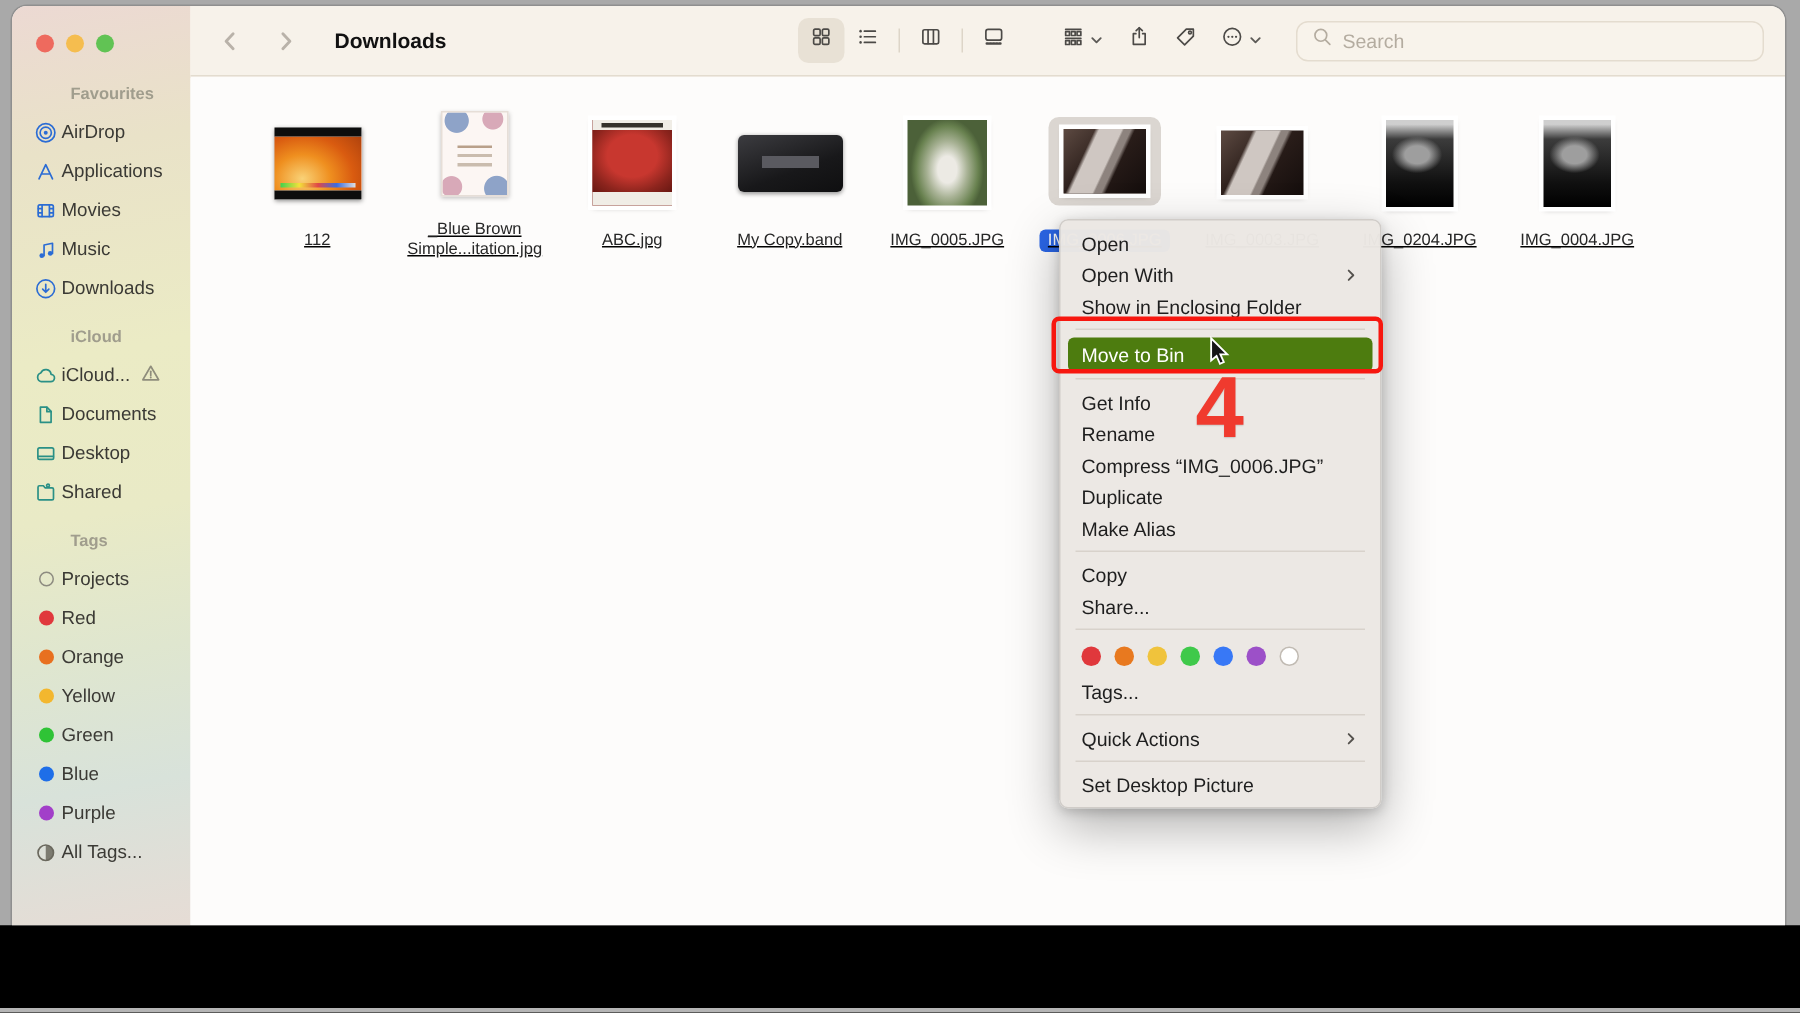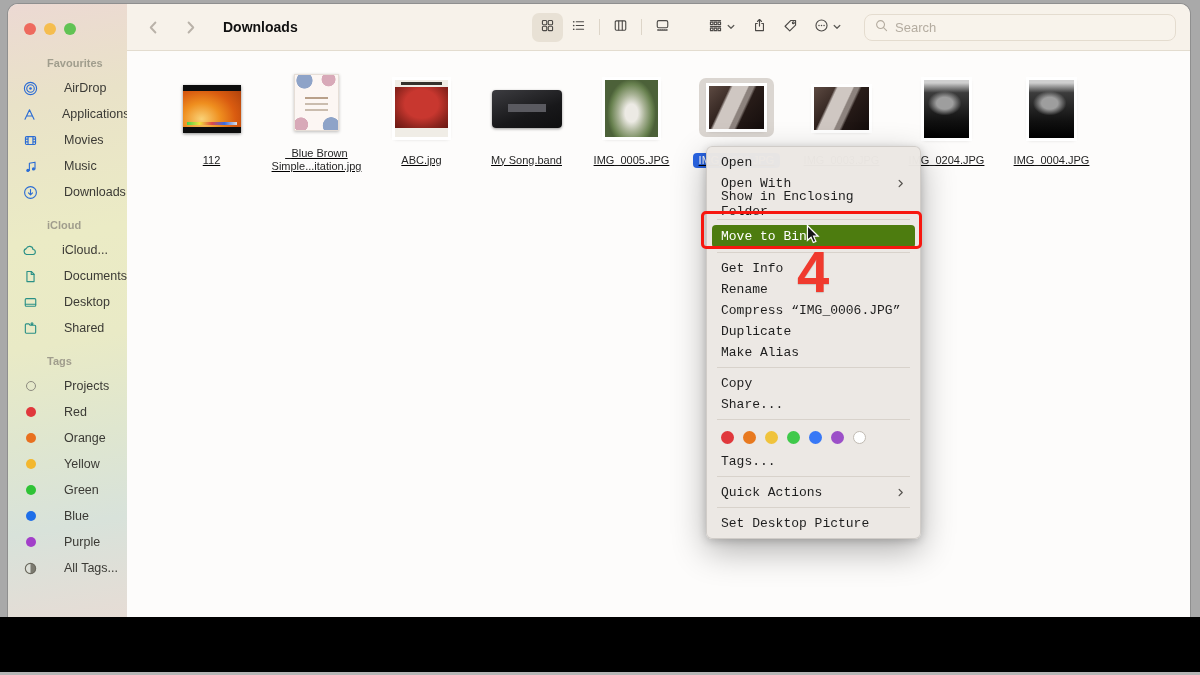--- a/index.html
+++ b/index.html
@@ -16,21 +16,21 @@
     box-shadow:0 0 0 1px rgba(0,0,0,.15); }
 
   
   .sidebar { position:absolute; left:0; top:0; width:119px; height:100%;
     background:linear-gradient(170deg,#ecd9d3 0%,#e9e2c8 16%,#ebebc5 38%,#e9eac6 55%,#dfe6cf 70%,#d8e2da 84%,#e6dcd5 100%);
     padding:14px 0 0 14px; }
   .traffic { display:flex; gap:8px; margin:5px 0 22px 2px; }
   .tl { width:12px; height:12px; border-radius:50%; display:inline-block; }
   .tl.red { background:#ee6a5e; } .tl.yellow { background:#f5bd4f; } .tl.green { background:#61c354; }
   .section-title { font-size:11px; font-weight:bold; color:#a09d8d; margin:14px 0 6px 2px;padding-left:23px; }
-  .side-item { display:flex; align-items:center; gap:25px; height:26px; font-size:12.5px; color:#3b3a35; cursor:default; }
+  .side-item { display:flex; align-items:center; gap:2px; height:26px; font-size:12.5px; color:#3b3a35; cursor:default; }
   .side-item .s-icon { width:17px; display:flex; justify-content:center; align-items:center; }
   .c-fav { color:#2b6cd4; } .c-icloud { color:#2a9086; } .c-warn { color:#8f8d7c; margin-left:4px; }
   .c-alltags { color:#6b695e; }
   .tag-dot { width:10px; height:10px; border-radius:50%; display:inline-block; }
 
   
   .toolbar { position:absolute; left:119px; top:0; right:0; height:47px; background:#f7f2ea;
     border-bottom:1px solid #e3dccf; display:flex; align-items:center; padding:0 14px 0 18px; color:#4c4a47; }
   .nav-btns { display:flex; gap:20px; color:#b9b2a9; }
   .nav-btns span { display:flex; }
@@ -90,21 +90,21 @@
     background:linear-gradient(115deg, rgba(0,0,0,0) 28%, #cfc7c2 32% 52%, #8d837e 54% 60%, rgba(0,0,0,0) 64%),
       linear-gradient(135deg,#5d4a42 0%,#2c1f1b 45%,#140d0c 100%); }
   .t-dark-portrait { width:45px; height:58px;
     background:radial-gradient(60% 34% at 46% 40%, #9e9e9e 0 30%, rgba(0,0,0,0) 62%),
       linear-gradient(180deg,#cfcfcf 0 5%, #3c3c3c 22%, #101010 72%, #000 100%); }
 
   
   .context-menu { position:absolute; left:706px; top:146px; width:215px; z-index:40;
     background:rgba(236,232,227,.98); border-radius:6px; border:1px solid rgba(0,0,0,.12);
     box-shadow:0 12px 34px rgba(0,0,0,.3), 0 2px 8px rgba(0,0,0,.18); padding:4.5px 0; }
-  .menu-item { height:21px; display:flex; align-items:center; font-size:13px; color:#1e1e1e; padding:0 14px;font-family:Liberation Mono, monospace; }
+  .menu-item { height:21px; display:flex; align-items:center; font-size:13px; color:#1e1e1e; padding:0 14px; }
   .menu-item .mi-label { flex:1; }
   .menu-item.highlighted { height:23px; margin:0 5px; padding:0 9px; background:#4d7c0f; color:#fff; border-radius:4px; }
   .menu-sep { height:1px; background:#d8d2cb; margin:4.5px 10px; }
   .sub-chev { display:flex; color:#55524e; }
   .menu-colors { display:flex; gap:9px; padding:6px 14px 7px; align-items:center; }
   .menu-colors .m-dot { width:13px; height:13px; border-radius:50%; }
   .dot-outline { background:#fff; border:1.5px solid #c1bbb3 !important; }
 
   
   .annot-box { position:absolute; left:701px; top:211px; width:221px; height:38px;
@@ -397,21 +397,21 @@
                 </div>
               </div>
               <div class="flabel">ABC.jpg</div>
             </div>
             <div class="file-item">
               <div class="thumb-area">
                 <div class="thumb-wrap">
                   <div class="thumb t-band"></div>
                 </div>
               </div>
-              <div class="flabel">My Song.band</div>
+              <div class="flabel">My Copy.band</div>
             </div>
             <div class="file-item">
               <div class="thumb-area">
                 <div class="thumb-wrap">
                   <div class="thumb t-portrait-man photo"></div>
                 </div>
               </div>
               <div class="flabel">IMG_0005.JPG</div>
             </div>
             <div class="file-item">

